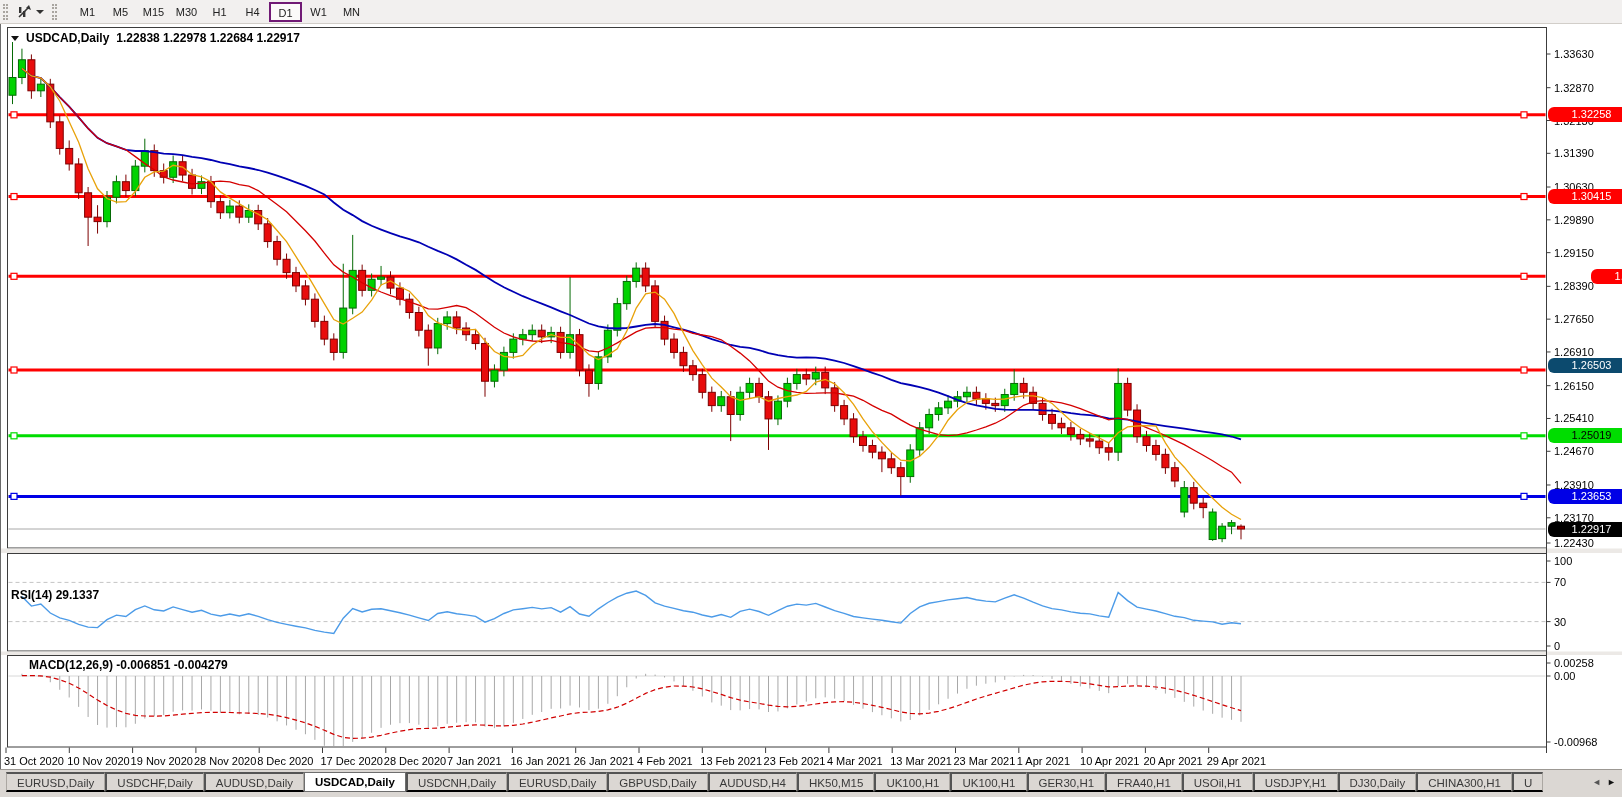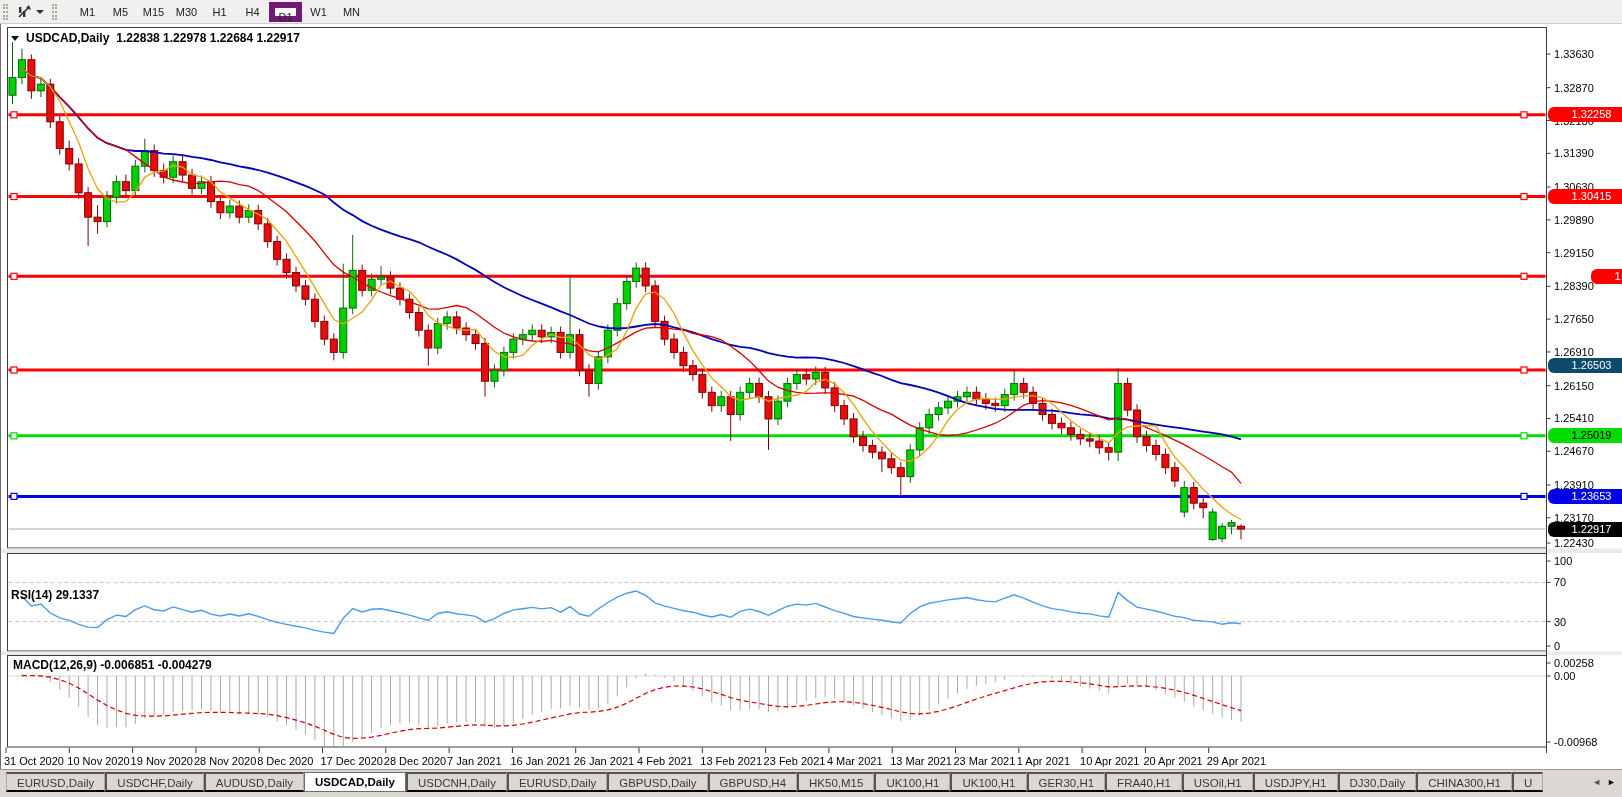--- a/index.html
+++ b/index.html
@@ -11,21 +11,21 @@
   .toolbar { position:absolute; left:0; top:0; width:1622px; height:24px;
     background:#F2F0EF; border-bottom:1px solid #D2CEC9; display:flex; align-items:center; }
   .grip { width:5px; height:16px; border-left:2px dotted #A9A5A0; border-right:2px dotted #A9A5A0; margin:0 4px 0 3px; }
   .tool-btn { display:flex; align-items:center; gap:2px; height:20px; padding:0 4px;
     background:transparent; border:1px solid transparent; cursor:default; }
   .caret { width:0; height:0; border-left:4px solid transparent; border-right:4px solid transparent;
     border-top:4px solid #333; margin-left:2px; }
   .periods { display:flex; align-items:center; margin-left:10px; }
   .pbtn { font-size:11px; color:#222; background:transparent; border:1px solid transparent;
     height:20px; min-width:33px; text-align:center; line-height:18px; font-family:"Liberation Sans",sans-serif; }
-  .pbtn.active { background:#FBFAF9; border:6px solid #701a75; }
+  .pbtn.active { background:#FBFAF9; border:2px solid #701a75; }
 
   
   .chart-area { position:absolute; left:0; top:24px; width:1622px; height:745px; background:#fff;
     border-left:1px solid #6B6B6B; }
   #chart-svg { position:absolute; left:0; top:0; }
   .overlay { position:absolute; font-size:12px; font-weight:bold; color:#000; white-space:pre; }
   .title-ov { left:10px; top:7px; display:flex; align-items:center; gap:7px; }
   .title-tri { width:0; height:0; border-left:4px solid transparent; border-right:4px solid transparent;
     border-top:5px solid #111; }
   .axis-badge { position:absolute; left:1547px; width:87px; height:15px; line-height:15px;
@@ -586,42 +586,42 @@
         <text x="1142.3999999999999" y="741" font-size="11" fill="#000" font-family="Liberation Sans, sans-serif">20 Apr 2021</text>
         <line x1="1207.7" y1="723.5" x2="1207.7" y2="729" stroke="#3C3C3C"></line>
         <text x="1205.7" y="741" font-size="11" fill="#000" font-family="Liberation Sans, sans-serif">29 Apr 2021</text>
       </svg>
     <div class="overlay title-ov">
       <span class="title-tri"></span>
       <span>USDCAD,Daily</span>
       <span>1.22838 1.22978 1.22684 1.22917</span>
     </div>
     <div class="overlay" style="left:10px; top:532px;margin-top:32px;">RSI(14) 29.1337</div>
-    <div class="overlay" style="left:12px; top:634px;">MACD(12,26,9) -0.006851 -0.004279</div>
+    <div class="overlay" style="left:28px; top:634px;">MACD(12,26,9) -0.006851 -0.004279</div>
     <div id="badges">
         <div class="axis-badge" style="top: 83.3345px; background: rgb(255, 0, 0); color: rgb(255, 255, 255);">1.32258</div>
         <div class="axis-badge" style="top: 165.053px; background: rgb(255, 0, 0); color: rgb(255, 255, 255);">1.30415</div>
         <div class="axis-badge" style="top: 244.821px; background: rgb(255, 0, 0); color: rgb(255, 255, 255); margin-left: 43px;">1.28616</div>
         <div class="axis-badge" style="top: 334px; background: #0c4a6e; color: rgb(255, 255, 255);">1.26503</div>
         <div class="axis-badge" style="top: 404.312px; background: rgb(0, 221, 0); color: rgb(0, 0, 0);">1.25019</div>
         <div class="axis-badge" style="top: 464.88px; background: rgb(0, 0, 230); color: rgb(255, 255, 255);">1.23653</div>
         <div class="axis-badge" style="top: 497.514px; background: rgb(0, 0, 0); color: rgb(255, 255, 255);">1.22917</div>
       </div>
   </div>
 
   <div class="tabbar">
     <div class="tabs" id="tabs">
         <button class="tab">EURUSD,Daily</button>
         <button class="tab">USDCHF,Daily</button>
         <button class="tab">AUDUSD,Daily</button>
         <button class="tab active">USDCAD,Daily</button>
         <button class="tab">USDCNH,Daily</button>
         <button class="tab">EURUSD,Daily</button>
         <button class="tab">GBPUSD,Daily</button>
-        <button class="tab">GBPUSD,H4</button>
+        <button class="tab">AUDUSD,H4</button>
         <button class="tab">HK50,M15</button>
         <button class="tab">UK100,H1</button>
         <button class="tab">UK100,H1</button>
         <button class="tab">GER30,H1</button>
         <button class="tab">FRA40,H1</button>
         <button class="tab">USOil,H1</button>
         <button class="tab">USDJPY,H1</button>
         <button class="tab">DJ30,Daily</button>
         <button class="tab">CHINA300,H1</button>
         <button class="tab">U</button>

